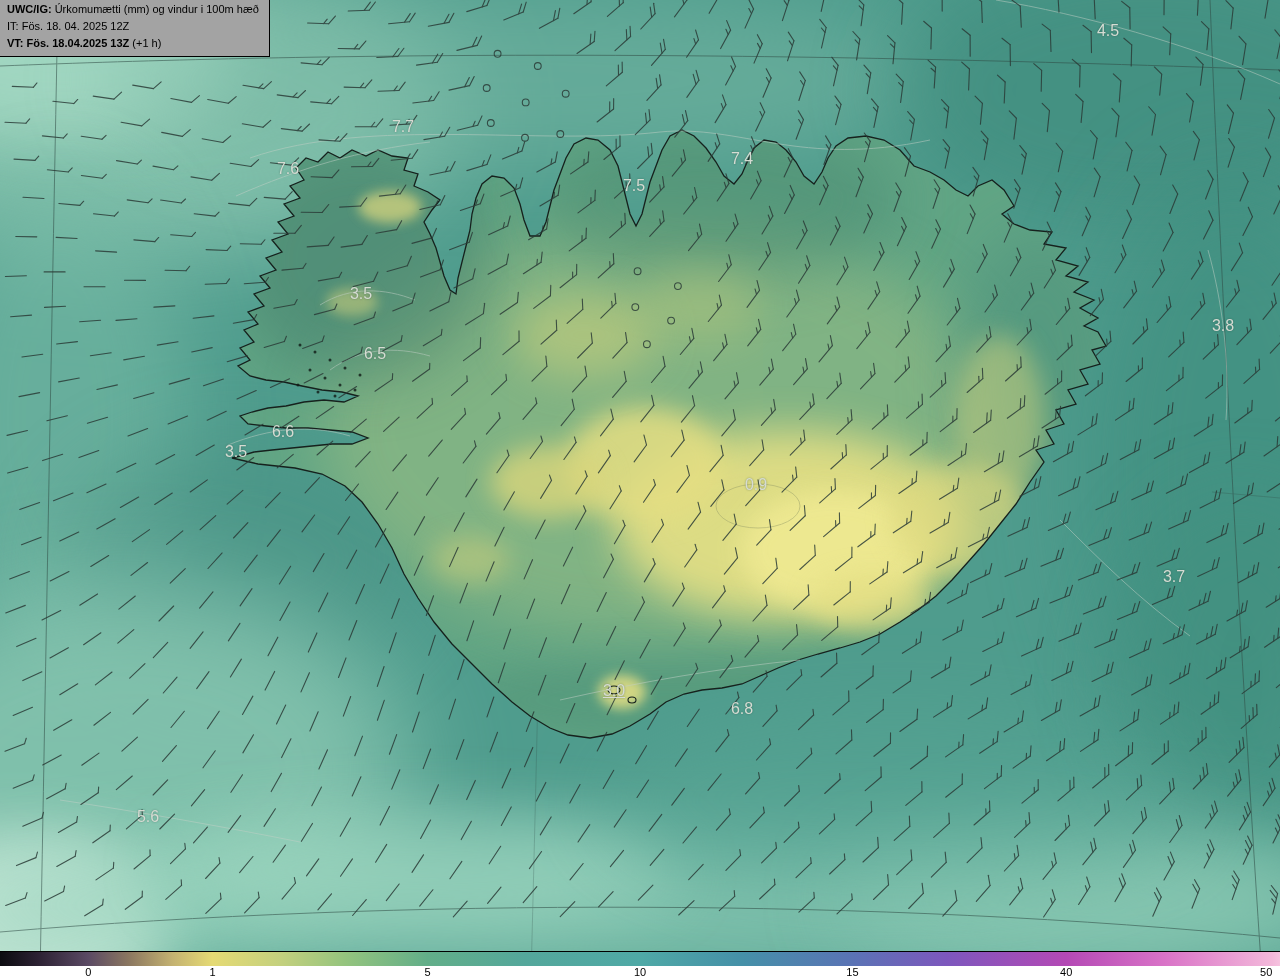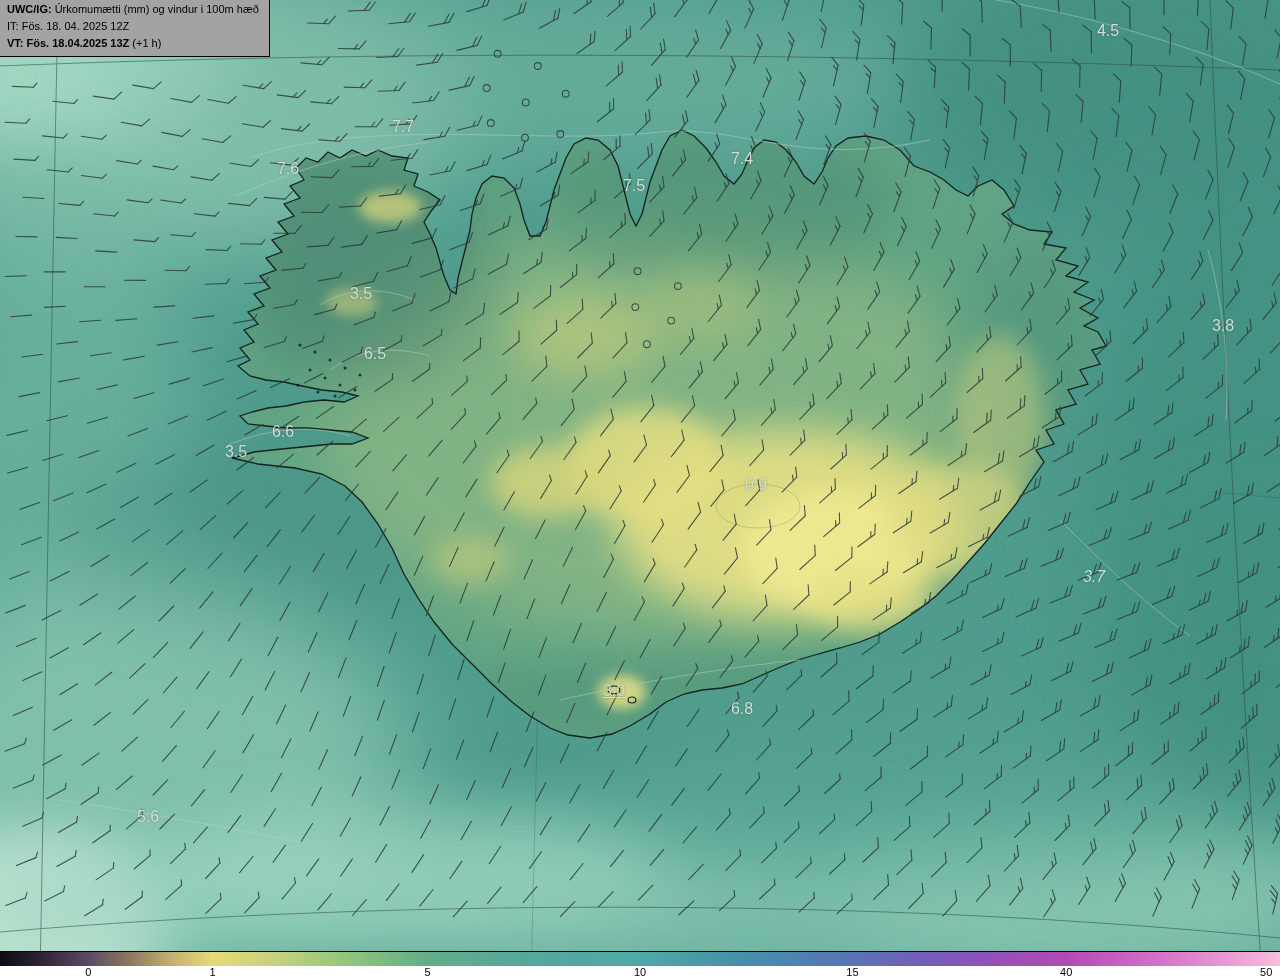--- a/index.html
+++ b/index.html
@@ -3698,21 +3698,21 @@
       <span class="contour-label" style="left: 403px; top: 127px;">7.7</span>
       <span class="contour-label" style="left: 634px; top: 150px; margin-top: 36px;">7.5</span>
       <span class="contour-label" style="left: 742px; top: 159px;">7.4</span>
       <span class="contour-label" style="left: 288px; top: 169px;">7.6</span>
       <span class="contour-label" style="left: 361px; top: 294px;">3.5</span>
       <span class="contour-label" style="left: 1223px; top: 326px;">3.8</span>
       <span class="contour-label" style="left: 375px; top: 354px;">6.5</span>
       <span class="contour-label" style="left: 283px; top: 432px;">6.6</span>
       <span class="contour-label" style="left: 236px; top: 452px;">3.5</span>
       <span class="contour-label" style="left: 756px; top: 485px;">0.9</span>
-      <span class="contour-label" style="left: 1094px; top: 577px; font-style: italic;">3.7</span>
+      <span class="contour-label" style="left: 1174px; top: 577px;">3.7</span>
       <span class="contour-label" style="left: 742px; top: 709px;">6.8</span>
       <span class="contour-label" style="left: 614px; top: 691px; text-decoration: underline;">3.0</span>
       <span class="contour-label" style="left: 148px; top: 817px;">5.6</span>
     </div>
 
   <div class="info-box">
     <div class="info-line">
       <span class="bold">UWC/IG:</span>
       <span>Úrkomumætti (mm) og vindur i 100m hæð</span>
     </div>

